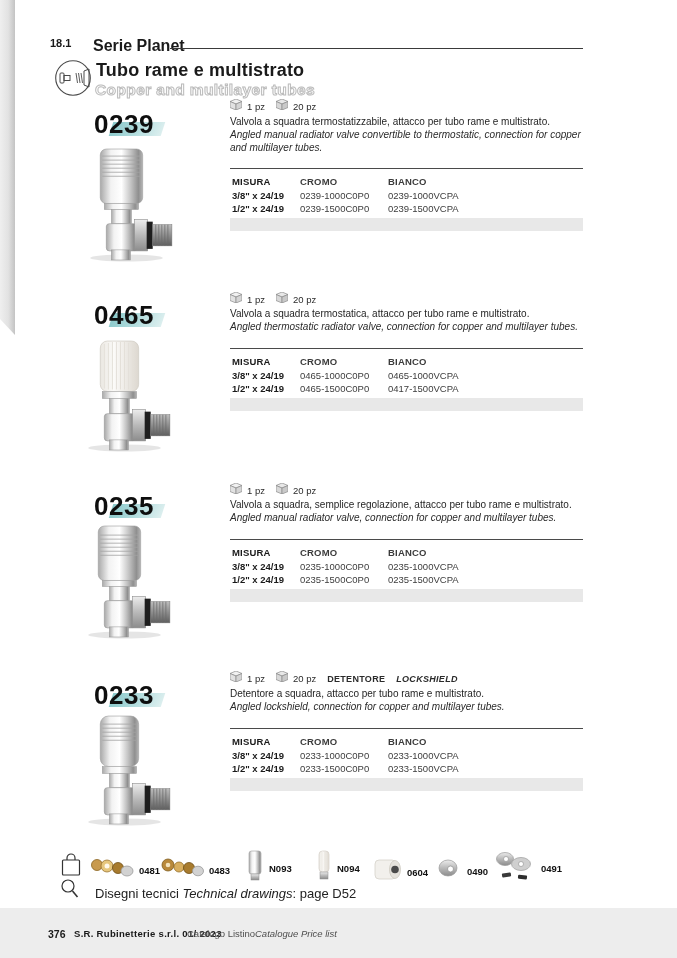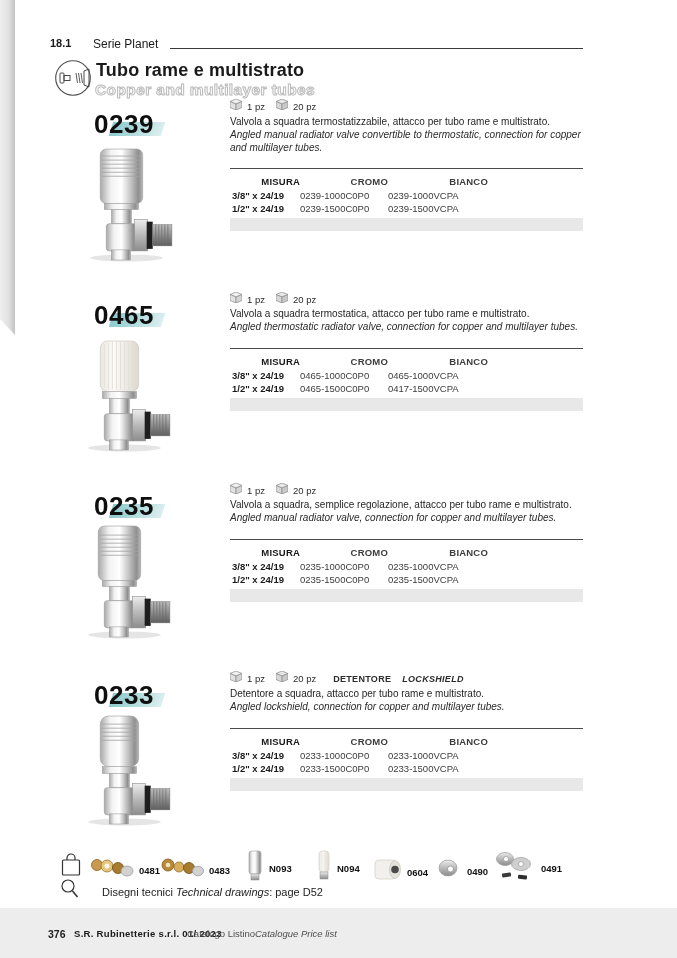--- a/index.html
+++ b/index.html
@@ -9,59 +9,59 @@
     font-family:"Liberation Sans", sans-serif; color:#1a1a1a; overflow:hidden;
   }
   
   #band {
     position:absolute; left:0; top:0; width:15px; height:335px;
     background:linear-gradient(to right,#efefef 0%,#e2e2e2 55%,#c3c3c3 100%);
     clip-path:polygon(0 0,100% 0,100% 100%,0 calc(100% - 16px));
   }
   
   .hdr-num { position:absolute; left:50px; top:37px; font-size:11px; font-weight:bold; }
-  .hdr-series { position:absolute; left:93px; top:37px; font-size:12px; font-weight:normal; }
+  .hdr-series { position:absolute; left:93px; top:37px; font-size:16px; font-weight:bold; }
   .hdr-line { position:absolute; left:170px; top:48px; width:413px; height:1px; background:#3a3a3a; }
   .title-icon { position:absolute; left:54px; top:59px; }
   .title-it { position:absolute; left:96px; top:60px; font-size:18px; font-weight:bold; letter-spacing:0.2px; }
   .title-en {
     position:absolute; left:95px; top:81px; font-size:15.5px; font-weight:bold; letter-spacing:0.4px;
     color:#fdfdfd; -webkit-text-stroke:1px #bcbcbc; text-shadow:0 0 1px #cfcfcf;
   }
   
   .icons-row { position:absolute; left:230px; display:flex; align-items:flex-end; gap:5px; font-size:9.5px; color:#2b2b2b; }
   .icons-row .pz { margin-right:6px; }
-  .icons-row .tag { font-weight:bold; font-size:9px; letter-spacing:0.3px; margin-left:6px; }
+  .icons-row .tag { font-weight:bold; font-size:9px; letter-spacing:0.3px; }
   .icons-row .tag-i { font-weight:bold; font-style:italic; font-size:9px; letter-spacing:0.3px; margin-left:6px; }
   .code-block { position:absolute; left:94px; width:110px; height:32px; }
   .code-hl {
     position:absolute; left:17px; top:13px; width:52px; height:14px;
     background:linear-gradient(100deg,#8bc9cb 0%,#b6dedf 55%,#ddefef 100%);
     transform:skewX(-18deg);
   }
   .code-text { position:relative; font-size:26px; font-weight:bold; color:#0e0e0e; letter-spacing:0.5px; }
   .desc-it { position:absolute; left:230px; width:356px; font-size:10px; line-height:13px; color:#1f1f1f; }
   .desc-en { position:absolute; left:230px; width:356px; font-size:10px; line-height:12.5px; font-style:italic; color:#2a2a2a; }
   .ptable { position:absolute; left:230px; width:353px; border-top:1px solid #4a4a4a; padding-top:5px; }
   .pt-row { display:flex; height:13px; align-items:center; }
   .pt-head { height:15px; }
-  .pt-head span { font-size:9px; font-weight:bold; letter-spacing:0.2px; text-align:right; }
+  .pt-head span { font-size:9px; font-weight:bold; letter-spacing:0.2px; text-align:left; }
   .cell-m { width:70px; padding-left:2px; }
   .cell-c { width:88px; }
   .cell-b { width:100px; }
   .pt-row .cell-m { font-size:9.5px; font-weight:bold; }
   .pt-row .cell-c, .pt-row .cell-b { font-size:9.5px; color:#3c3c3c; }
   .pt-bar { width:353px; height:13px; background:#e8e8e8; margin-top:3px; }
   .valve-wrap { position:absolute; width:96px; height:116px; }
   
   .acc-group { position:absolute; display:flex; align-items:center; gap:5px; height:32px; }
   .acc-label { font-size:9.5px; font-weight:bold; color:#111; }
   .bag-icon { position:absolute; left:60px; top:852px; }
   .mag-icon { position:absolute; left:60px; top:878px; }
-  .draw-note { position:absolute; left:102px; top:886px; font-size:11px; color:#222; }
+  .draw-note { position:absolute; left:95px; top:886px; font-size:13px; color:#222; }
   .draw-note .it { font-style:normal; }
   .draw-note .en { font-style:italic; }
   
   #footer { position:absolute; left:0; top:908px; width:677px; height:50px; background:#ededed; }
   #footer span { position:absolute; top:20px; }
   .f-page { left:48px; font-size:10.5px; font-weight:bold; }
   .f-co { left:74px; font-size:9.5px; font-weight:bold; letter-spacing:0.3px; }
   .f-cat { left:187px; font-size:9.5px; color:#4f4f4f; }
   .f-cat-en { left:255px; font-size:9.5px; font-style:italic; color:#4f4f4f; }
 </style>

